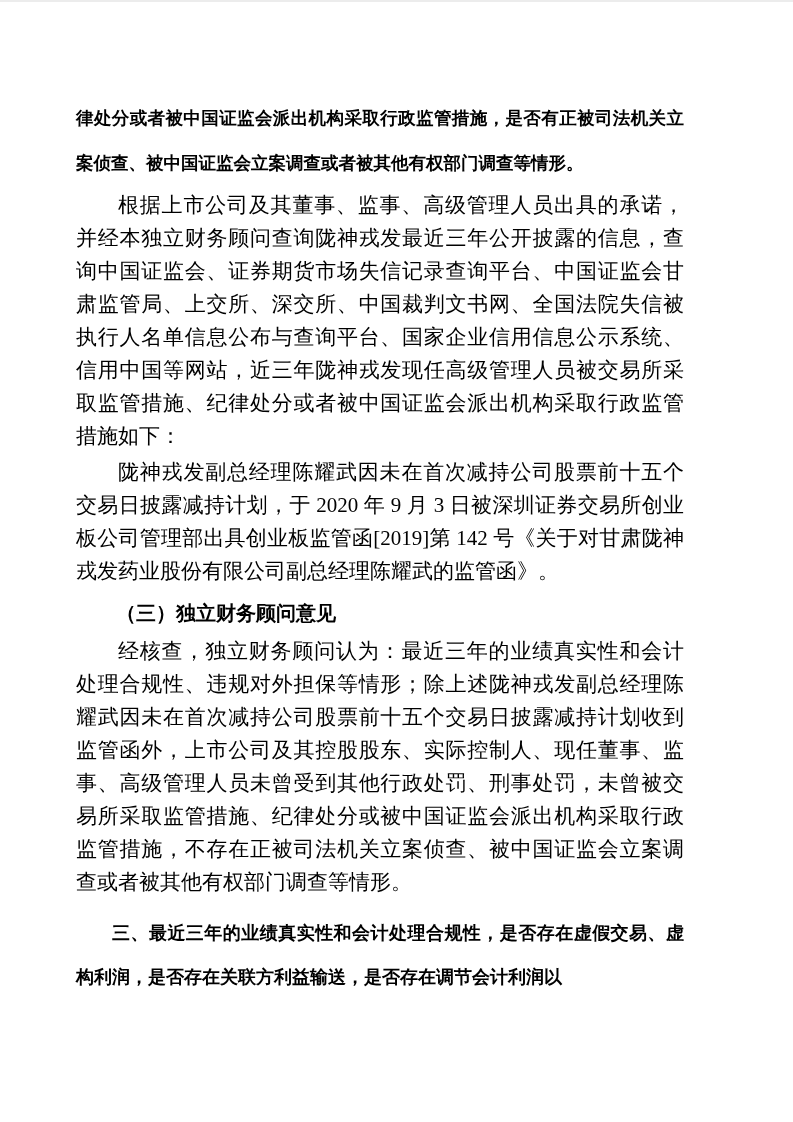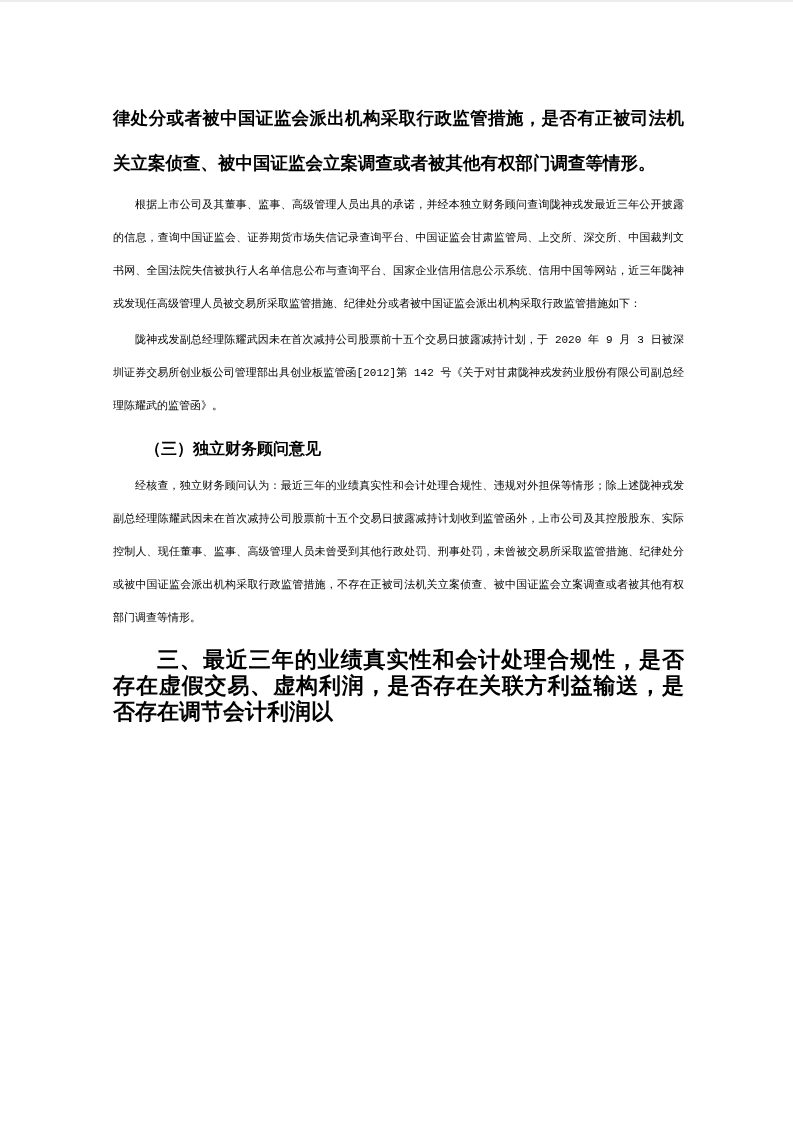--- a/index.html
+++ b/index.html
@@ -18,69 +18,68 @@
     position: absolute;
     top: 0; left: 0;
     width: 100%;
     height: 2px;
     background: #ececec;
   }
   .page {
     box-sizing: border-box;
     width: 793px;
     height: 1122px;
-    padding: 96px 109px 0 113px;
+    padding: 96px 109px 0 76px;
     font-family: "Liberation Serif", "DejaVu Serif", serif;
     color: #000000;
   }
   .big-heading {
     margin: 0;
     font-size: 17.5px;
     font-weight: bold;
     line-height: 45px;
     text-align: justify;
     text-justify: inter-character;
   }
   .big-heading.next-section {
     margin-top: 12px;
-    font-size: 22px;
-    line-height: 26px;
+    font-size: 18px;
+    line-height: 44px;
     text-indent: 2em;
   }
   .body-para {
     margin: 3px 0;
-    font-size: 11px;
+    font-size: 21px;
     line-height: 33px;
     text-align: justify;
     text-justify: inter-character;
     text-indent: 2em;
-    font-family: Liberation Mono, monospace;
   }
   .sub-heading {
     margin: 9px 0 5px 0;
-    font-size: 16px;
+    font-size: 20px;
     font-weight: bold;
     line-height: 33px;
     text-indent: 2em;
     text-align: justify;
   }
 </style>
 </head>
 <body>
 
 <div class="viewport">
   <div class="top-edge"></div>
 
   <div class="page">
 
     <h2 class="big-heading">律处分或者被中国证监会派出机构采取行政监管措施，是否有正被司法机关立案侦查、被中国证监会立案调查或者被其他有权部门调查等情形。</h2>
 
     <p class="body-para">根据上市公司及其董事、监事、高级管理人员出具的承诺，并经本独立财务顾问查询陇神戎发最近三年公开披露的信息，查询中国证监会、证券期货市场失信记录查询平台、中国证监会甘肃监管局、上交所、深交所、中国裁判文书网、全国法院失信被执行人名单信息公布与查询平台、国家企业信用信息公示系统、信用中国等网站，近三年陇神戎发现任高级管理人员被交易所采取监管措施、纪律处分或者被中国证监会派出机构采取行政监管措施如下：</p>
 
-    <p class="body-para">陇神戎发副总经理陈耀武因未在首次减持公司股票前十五个交易日披露减持计划，于 2020 年 9 月 3 日被深圳证券交易所创业板公司管理部出具创业板监管函[2012]第 142 号《关于对甘肃陇神戎发药业股份有限公司副总经理陈耀武的监管函》。</p>
+    <p class="body-para">陇神戎发副总经理陈耀武因未在首次减持公司股票前十五个交易日披露减持计划，于 2020 年 9 月 3 日被深圳证券交易所创业板公司管理部出具创业板监管函[2019]第 142 号《关于对甘肃陇神戎发药业股份有限公司副总经理陈耀武的监管函》。</p>
 
 
     <h3 class="sub-heading">（三）独立财务顾问意见</h3>
 
     <p class="body-para">经核查，独立财务顾问认为：最近三年的业绩真实性和会计处理合规性、违规对外担保等情形；除上述陇神戎发副总经理陈耀武因未在首次减持公司股票前十五个交易日披露减持计划收到监管函外，上市公司及其控股股东、实际控制人、现任董事、监事、高级管理人员未曾受到其他行政处罚、刑事处罚，未曾被交易所采取监管措施、纪律处分或被中国证监会派出机构采取行政监管措施，不存在正被司法机关立案侦查、被中国证监会立案调查或者被其他有权部门调查等情形。</p>
 
     <h2 class="big-heading next-section">三、最近三年的业绩真实性和会计处理合规性，是否存在虚假交易、虚构利润，是否存在关联方利益输送，是否存在调节会计利润以</h2>
 
   </div>
 </div>

